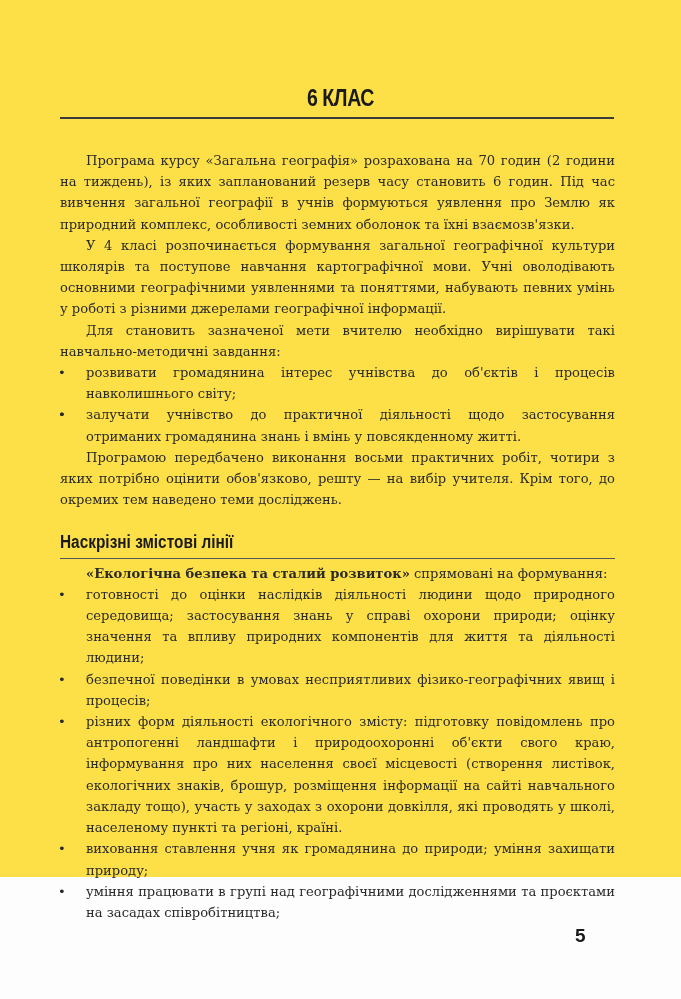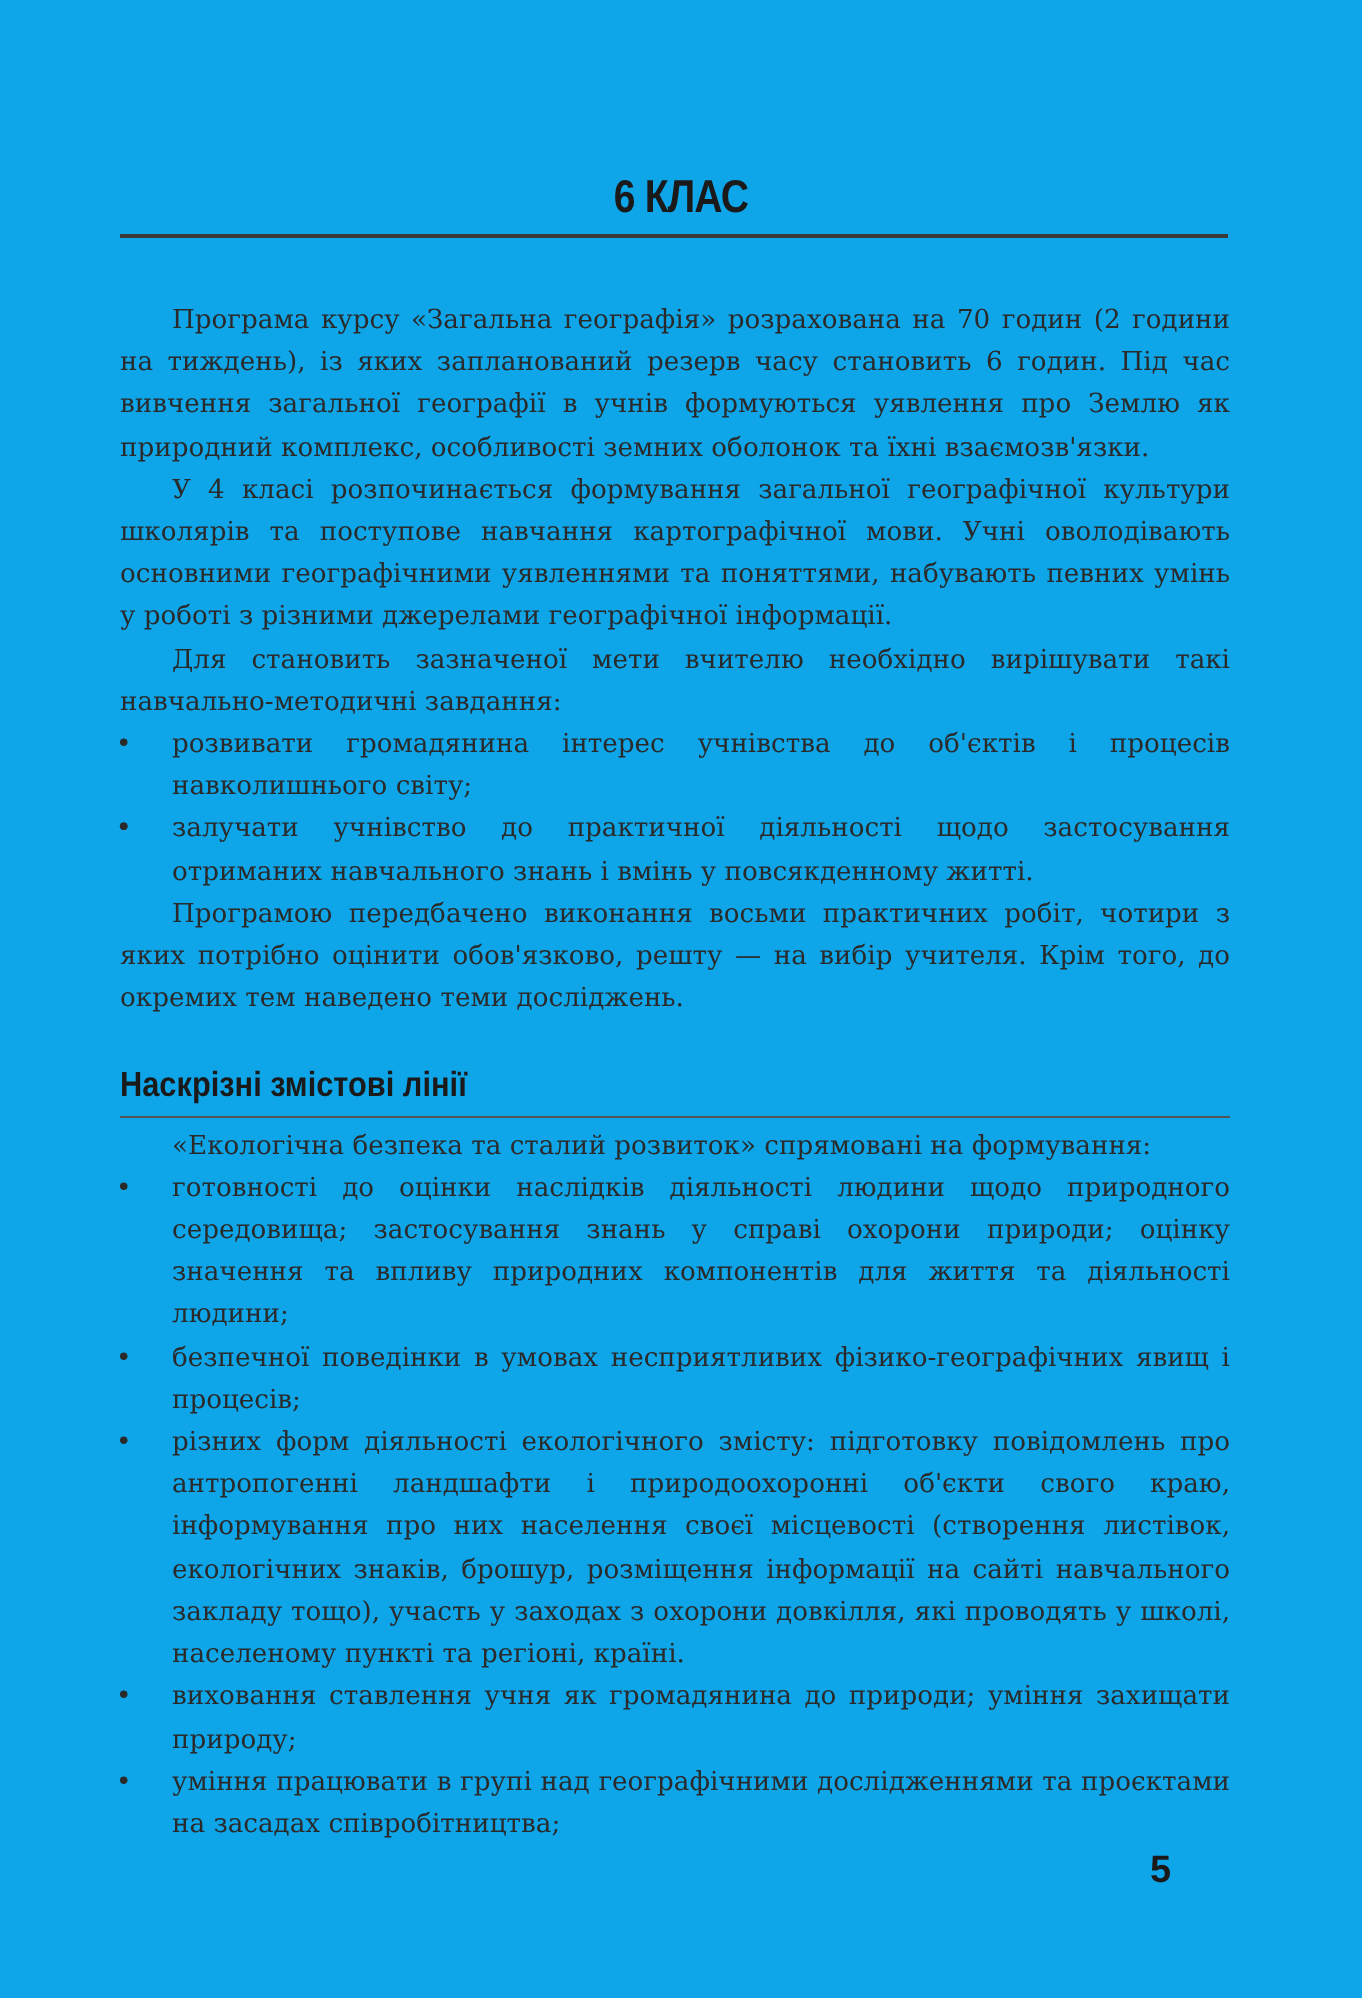--- a/index.html
+++ b/index.html
@@ -1,51 +1,51 @@
 <!DOCTYPE html>
 <html><head>
 <meta charset="utf-8">
 <style>
   html, body { margin: 0; padding: 0; background: #fdfdfd; }
   body { width: 681px; height: 999px; position: relative; overflow: hidden;
          font-family: "DejaVu Serif", serif; color: #2a2a2a; }
-  .page { position: absolute; left: 0; top: 0; width: 681px; height: 999px; background: #0ea5e9; }
+  .page { position: absolute; left: 0; top: 0; width: 681px; height: 877px; background: #fde047; }
   .chapter-title { position: absolute; left: 0; width: 681px; top: 85px; text-align: center;
          font-family: "Liberation Sans", sans-serif; font-weight: bold; font-size: 23px;
          letter-spacing: -0.5px; color: #1a1a1a; transform: scaleX(0.85); }
   .title-rule { position: absolute; left: 60px; top: 117px; width: 554px; height: 2px; background: #3a3a3a; }
   .body { position: absolute; left: 60px; top: 150px; width: 555px;
           font-size: 13.1px; line-height: 21.2px; }
   .body p { margin: 0; text-align: justify; text-indent: 26px; }
   .body ul { margin: 0; padding: 0; list-style: none; }
   .body li { position: relative; padding-left: 26px; text-align: justify; }
   .body li .bullet { position: absolute; left: -2px; top: 0; font-family: "DejaVu Sans", sans-serif; }
   .section-heading { font-family: "Liberation Sans", sans-serif; font-weight: bold; font-size: 17.5px;
           color: #1a1a1a; margin: 22px 0 4px 0; display: inline-block; transform-origin: left center;
           transform: scaleX(0.88); }
   .section-rule { height: 1px; background: #555; width: 555px; margin-bottom: 4px; }
-  .bold { font-weight: normal; }
+  .bold { font-weight: bold; }
   .page-number { position: absolute; left: 575px; top: 925px; font-family: "Liberation Sans", sans-serif;
           font-weight: bold; font-size: 19px; color: #1a1a1a; }
 </style>
 </head>
 <body>
 
 <div class="page">
   <div class="chapter-title">6 КЛАС</div>
   <div class="title-rule"></div>
 
   <div class="body">
     <p>Програма курсу «Загальна географія» розрахована на 70 годин (2 години на тиждень), із яких запланований резерв часу становить 6 годин. Під час вивчення загальної географії в учнів формуються уявлення про Землю як природний комплекс, особливості земних оболонок та їхні взаємозв'язки.</p>
     <p>У 4 класі розпочинається формування загальної географічної культури школярів та поступове навчання картографічної мови. Учні оволодівають основними географічними уявленнями та поняттями, набувають певних умінь у роботі з різними джерелами географічної інформації.</p>
     <p>Для становить зазначеної мети вчителю необхідно вирішувати такі навчально-методичні завдання:</p>
     <ul>
       <li><span class="bullet">•</span><span>розвивати громадянина інтерес учнівства до об'єктів і процесів навколишнього світу;</span></li>
       <li><span class="bullet">•</span></li>
-      <li><span class="bullet">•</span><span>залучати учнівство до практичної діяльності щодо застосування отриманих навчального знань і вмінь у повсякденному житті.</span></li>
+      <li><span class="bullet">•</span><span>залучати учнівство до практичної діяльності щодо застосування отриманих громадянина знань і вмінь у повсякденному житті.</span></li>
     </ul>
     <p>Програмою передбачено виконання восьми практичних робіт, чотири з яких потрібно оцінити обов'язково, решту — на вибір учителя. Крім того, до окремих тем наведено теми досліджень.</p>
 
     <div class="section-heading">Наскрізні змістові лінії</div>
     <div class="section-rule"></div>
 
     <p><span class="bold">«Екологічна безпека та сталий розвиток»</span><span> спрямовані на формування:</span></p>
     <ul>
       <li><span class="bullet">•</span><span>готовності до оцінки наслідків діяльності людини щодо природного середовища; застосування знань у справі охорони природи; оцінку значення та впливу природних компонентів для життя та діяльності людини;</span></li>
       <li><span class="bullet">•</span><span>безпечної поведінки в умовах несприятливих фізико-географічних явищ і процесів;</span></li>

